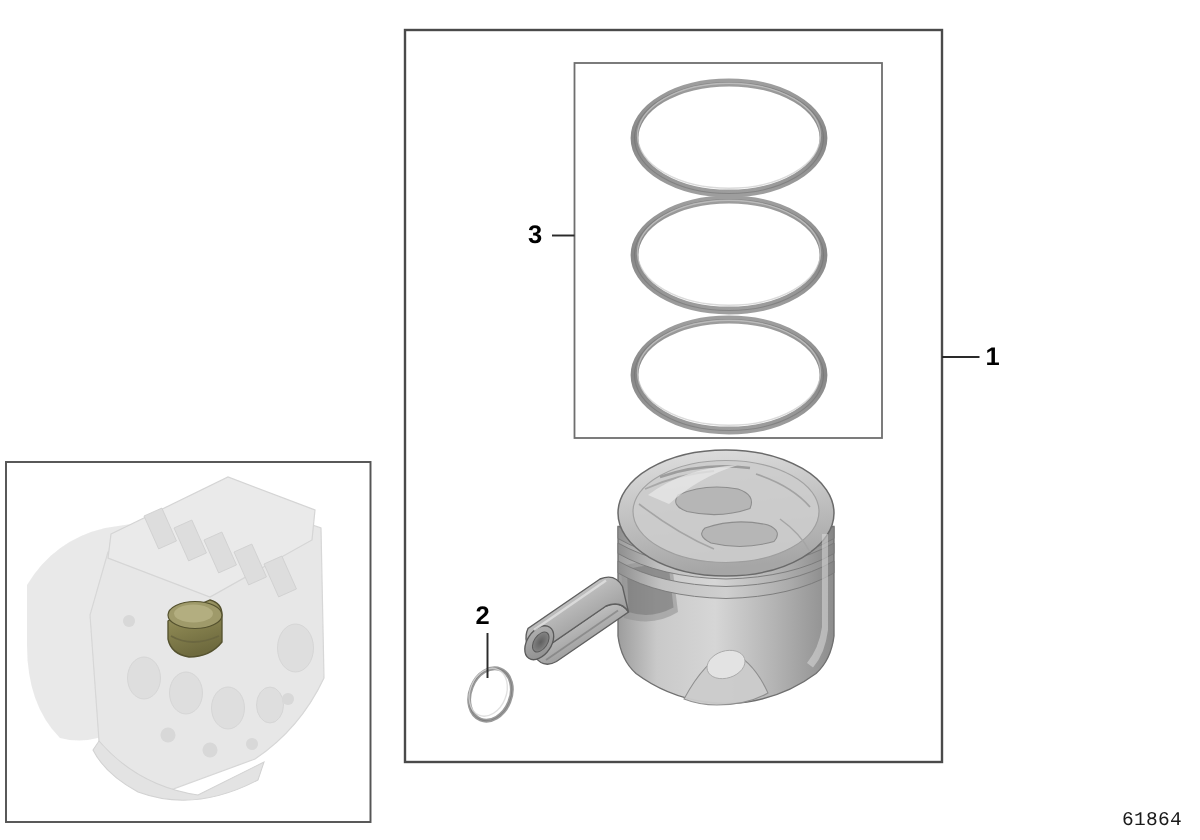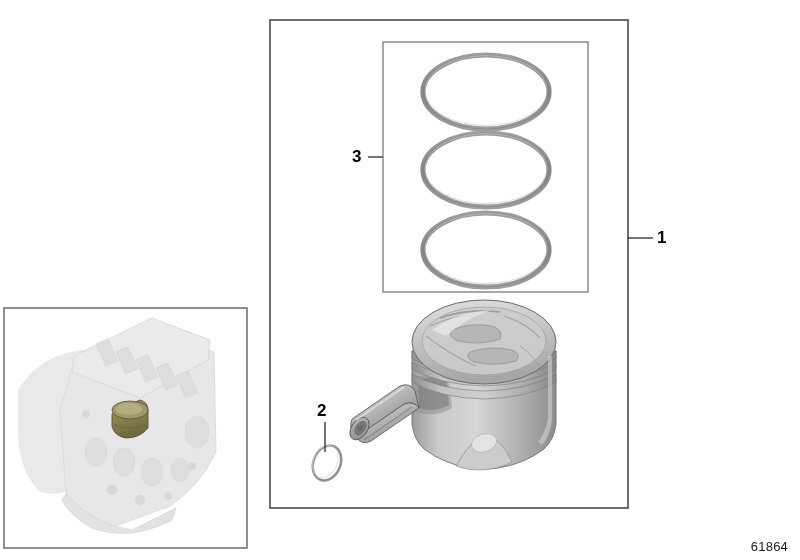--- a/index.html
+++ b/index.html
@@ -21,21 +21,21 @@
     width: 800px;
     height: 560px;
   }
   #stage svg {
     display: block;
   }
   .cat-number {
     position: absolute;
     right: 12px;
     bottom: 6px;
-    font-family: Liberation Sans, sans-serif;
+    font-family: Liberation Mono, monospace;
     font-size: 13px;
     color: #1a1a1a;
     letter-spacing: 0.2px;
     user-select: none;
   }
   .callout {
     position: absolute;
     font-family: "Liberation Sans", sans-serif;
     font-weight: bold;
     font-size: 17px;

